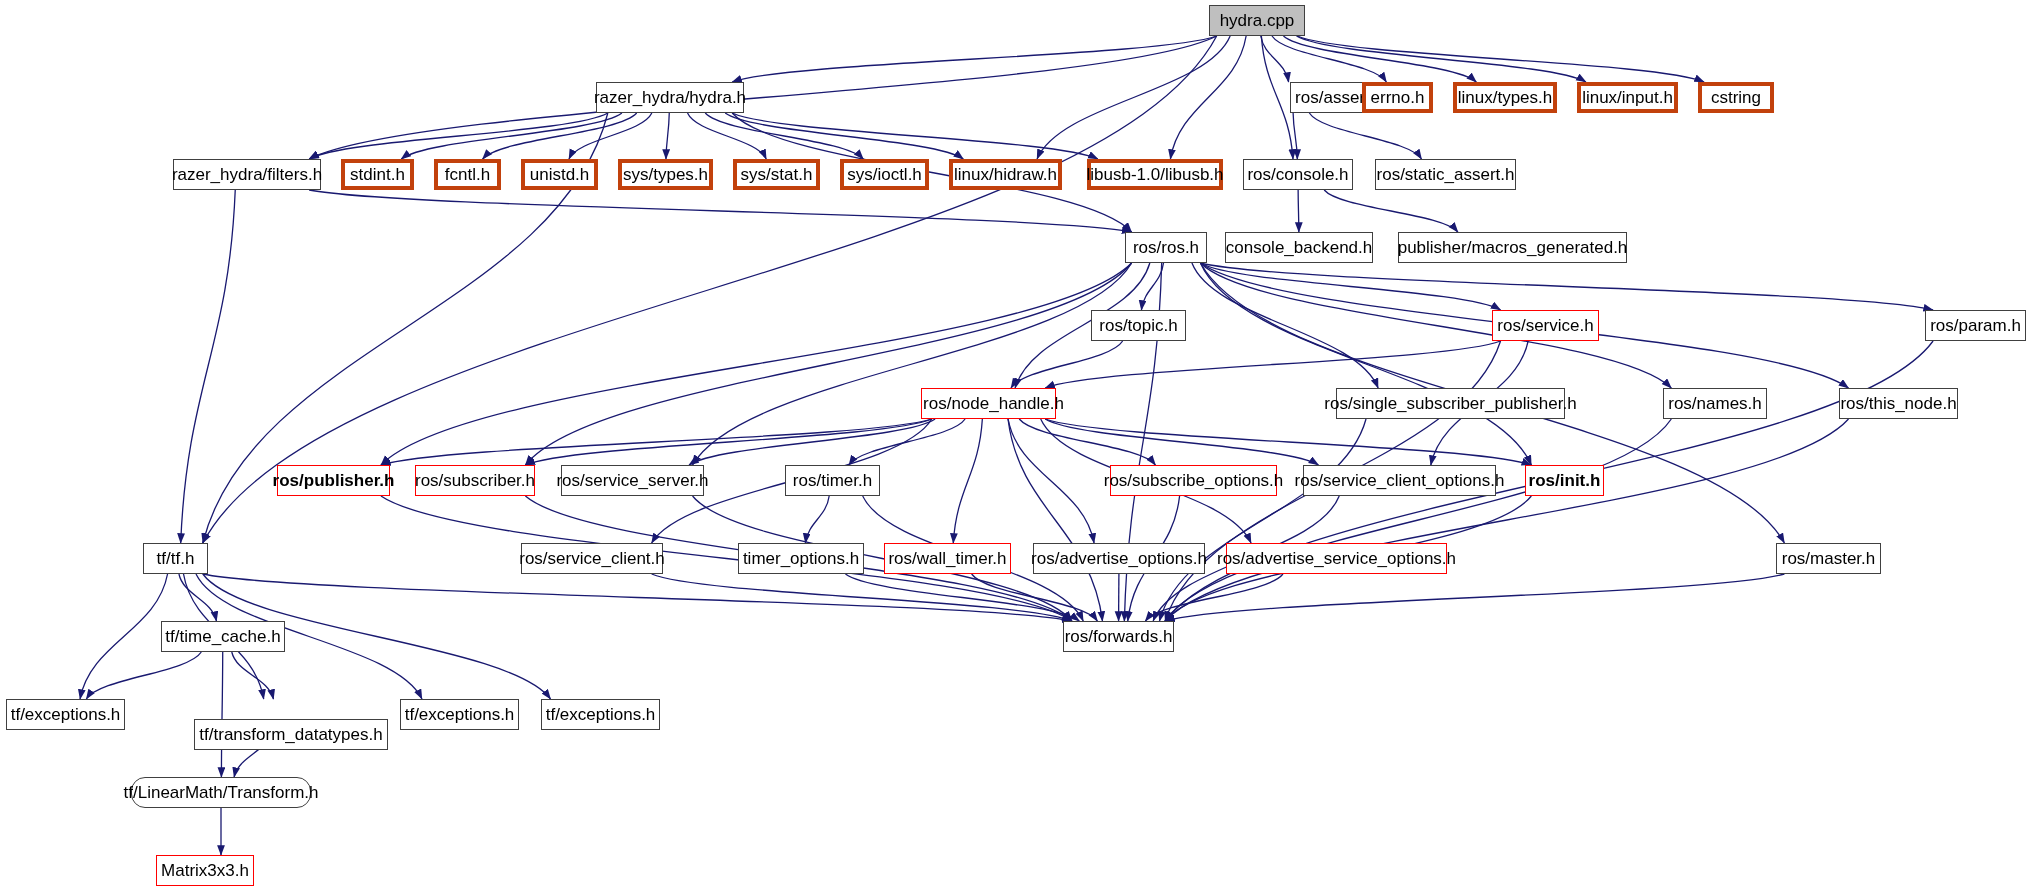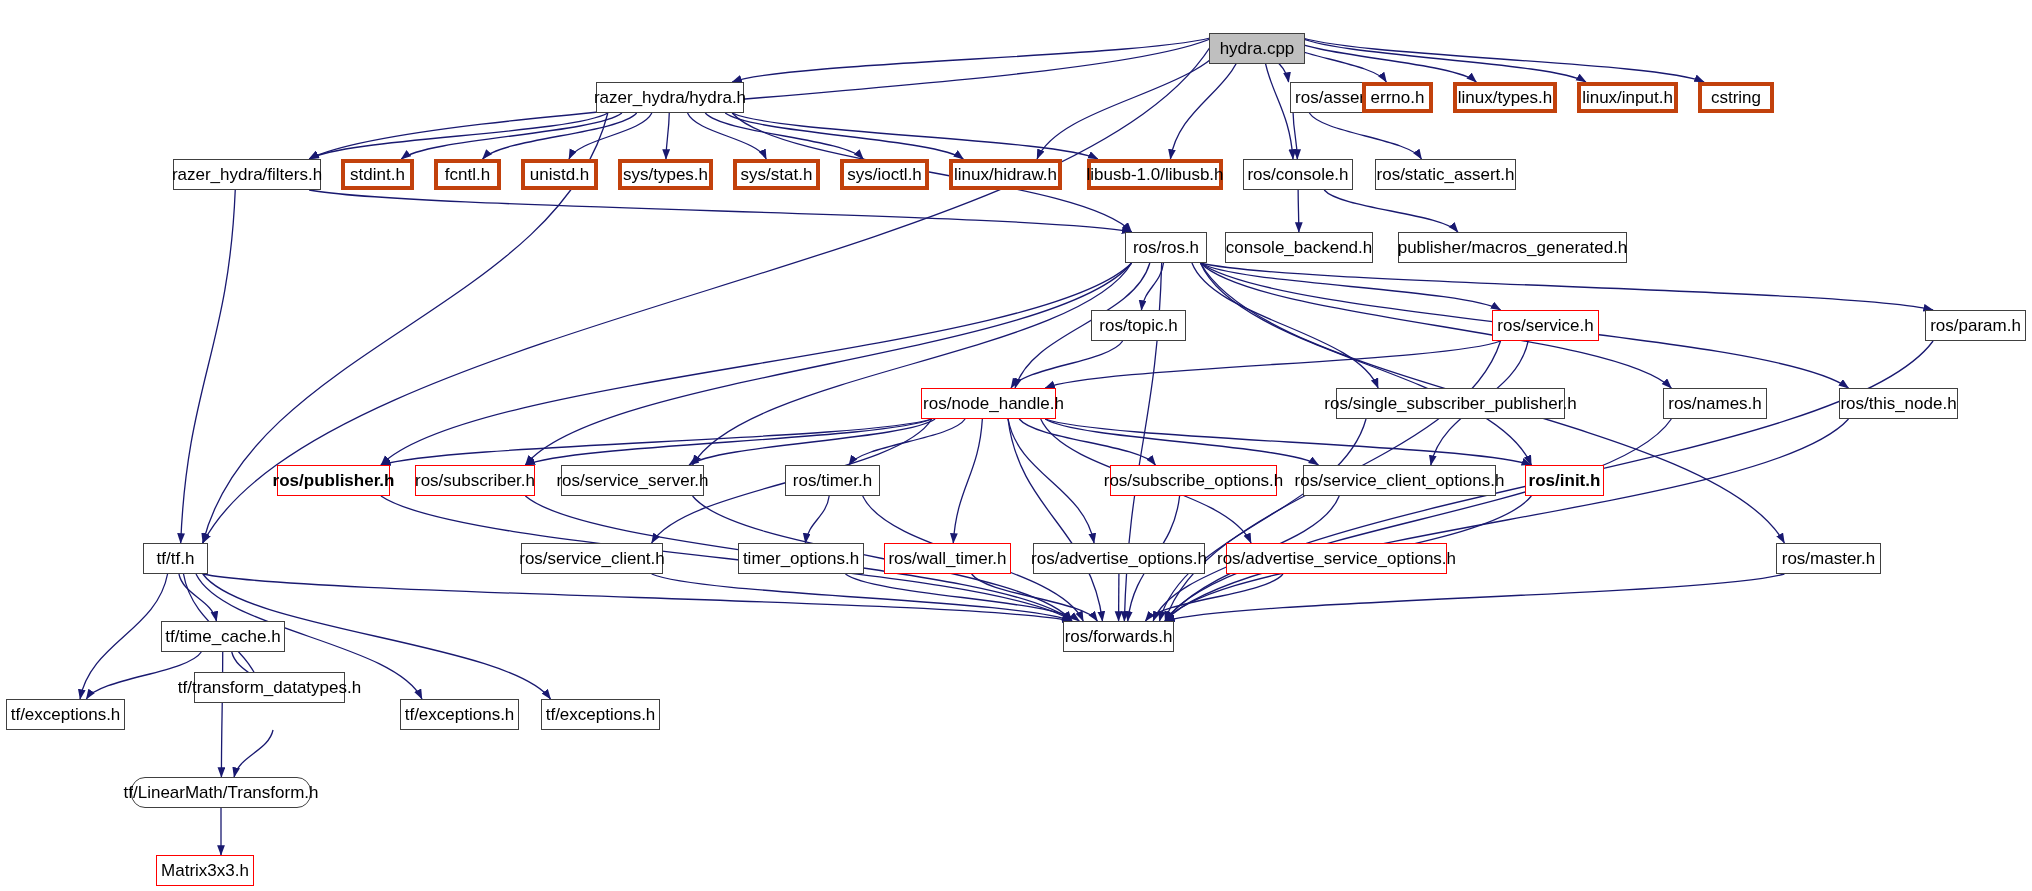--- a/index.html
+++ b/index.html
@@ -143,21 +143,21 @@
         <path d="M183.51666666666665,574 C193.13666666666666,630.25 254.06333333333333,642.75 263.68333333333334,699" fill="none" stroke="#191970" stroke-width="1.3" marker-end="url(#arrow)"></path>
         <path d="M202.8,574 C307.0896,595.15 967.5904,599.85 1071.88,621" fill="none" stroke="#191970" stroke-width="1.3" marker-end="url(#arrow)"></path>
         <path d="M201.3,652 C187.50300000000001,673.15 100.122,677.85 86.325,699" fill="none" stroke="#191970" stroke-width="1.3" marker-end="url(#arrow)"></path>
         <path d="M231.7488888888889,652 C236.75268888888888,673.15 268.4434222222222,677.85 273.4472222222222,699" fill="none" stroke="#191970" stroke-width="1.3" marker-end="url(#arrow)"></path>
         <path d="M222.72444444444443,652 C222.5655111111111,708.25 221.55893333333333,720.75 221.4,777" fill="none" stroke="#191970" stroke-width="1.3" marker-end="url(#arrow)"></path>
         <path d="M273.0361111111111,730 C268.3637777777778,751.15 238.77233333333336,755.85 234.10000000000002,777" fill="none" stroke="#191970" stroke-width="1.3" marker-end="url(#arrow)"></path>
         <path d="M221,808 C221,829.15 221,833.85 221,855" fill="none" stroke="#191970" stroke-width="1.3" marker-end="url(#arrow)"></path>
       </g>
   </svg>
   <div id="node-layer">
-      <div class="node root" style="left: 1209px; top: 5px; width: 96px; margin-top: 28px;">hydra.cpp</div>
+      <div class="node root" style="left: 1209px; top: 5px; width: 96px;">hydra.cpp</div>
       <div class="node strong" style="left: 596px; top: 82px; width: 148px;">razer_hydra/hydra.h</div>
       <div class="node strong" style="left: 1243px; top: 82px; width: 99px; margin-left: 47px;">ros/assert.h</div>
       <div class="node " style="left: 1362px; top: 82px; width: 71px;">errno.h</div>
       <div class="node " style="left: 1453px; top: 82px; width: 104px;">linux/types.h</div>
       <div class="node " style="left: 1577px; top: 82px; width: 101px;">linux/input.h</div>
       <div class="node " style="left: 1698px; top: 82px; width: 76px;">cstring</div>
       <div class="node strong" style="left: 173px; top: 159px; width: 148px;">razer_hydra/filters.h</div>
       <div class="node " style="left: 341px; top: 159px; width: 73px;">stdint.h</div>
       <div class="node " style="left: 434px; top: 159px; width: 67px;">fcntl.h</div>
       <div class="node " style="left: 521px; top: 159px; width: 77px;">unistd.h</div>
@@ -188,19 +188,19 @@
       <div class="node strong" style="left: 521px; top: 543px; width: 142px;">ros/service_client.h</div>
       <div class="node strong" style="left: 738px; top: 543px; width: 126px;">timer_options.h</div>
       <div class="node red" style="left: 884px; top: 543px; width: 127px;">ros/wall_timer.h</div>
       <div class="node strong" style="left: 1033px; top: 543px; width: 172px;">ros/advertise_options.h</div>
       <div class="node red" style="left: 1226px; top: 543px; width: 221px;">ros/advertise_service_options.h</div>
       <div class="node strong" style="left: 1776px; top: 543px; width: 105px;">ros/master.h</div>
       <div class="node strong" style="left: 143px; top: 543px; width: 65px;">tf/tf.h</div>
       <div class="node strong" style="left: 161px; top: 621px; width: 124px;">tf/time_cache.h</div>
       <div class="node strong" style="left: 1063px; top: 621px; width: 111px;">ros/forwards.h</div>
       <div class="node strong" style="left: 6px; top: 699px; width: 119px;">tf/exceptions.h</div>
-      <div class="node strong" style="left: 194px; top: 672px; width: 151px;">tf/transform_datatypes.h</div>
+      <div class="node strong" style="left: 194px; top: 719px; width: 194px;">tf/transform_datatypes.h</div>
       <div class="node strong" style="left: 400px; top: 699px; width: 119px;">tf/exceptions.h</div>
       <div class="node strong" style="left: 541px; top: 699px; width: 119px;">tf/exceptions.h</div>
       <div class="node strong" style="left: 131px; top: 777px; width: 180px; border-radius: 14px;">tf/LinearMath/Transform.h</div>
       <div class="node red" style="left: 156px; top: 855px; width: 98px;">Matrix3x3.h</div>
     </div>
 </div>
 
 </body></html>

